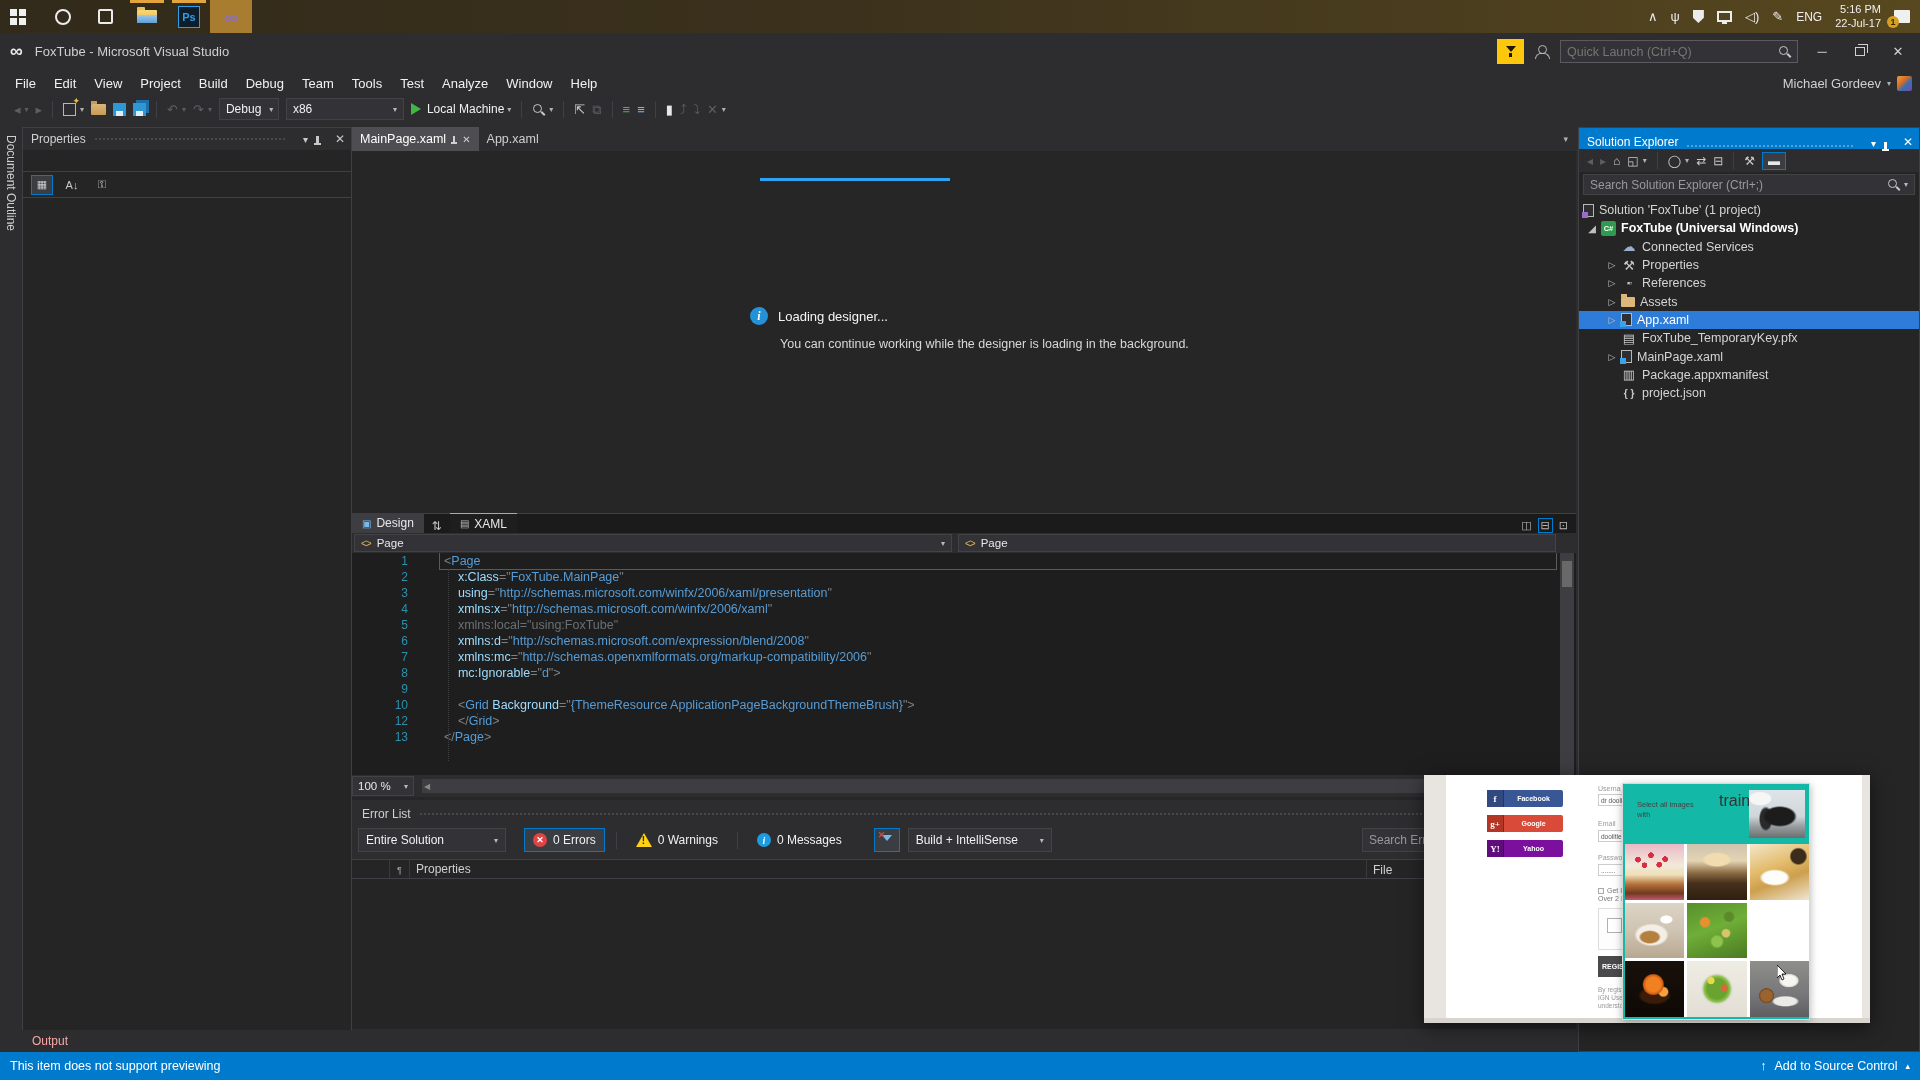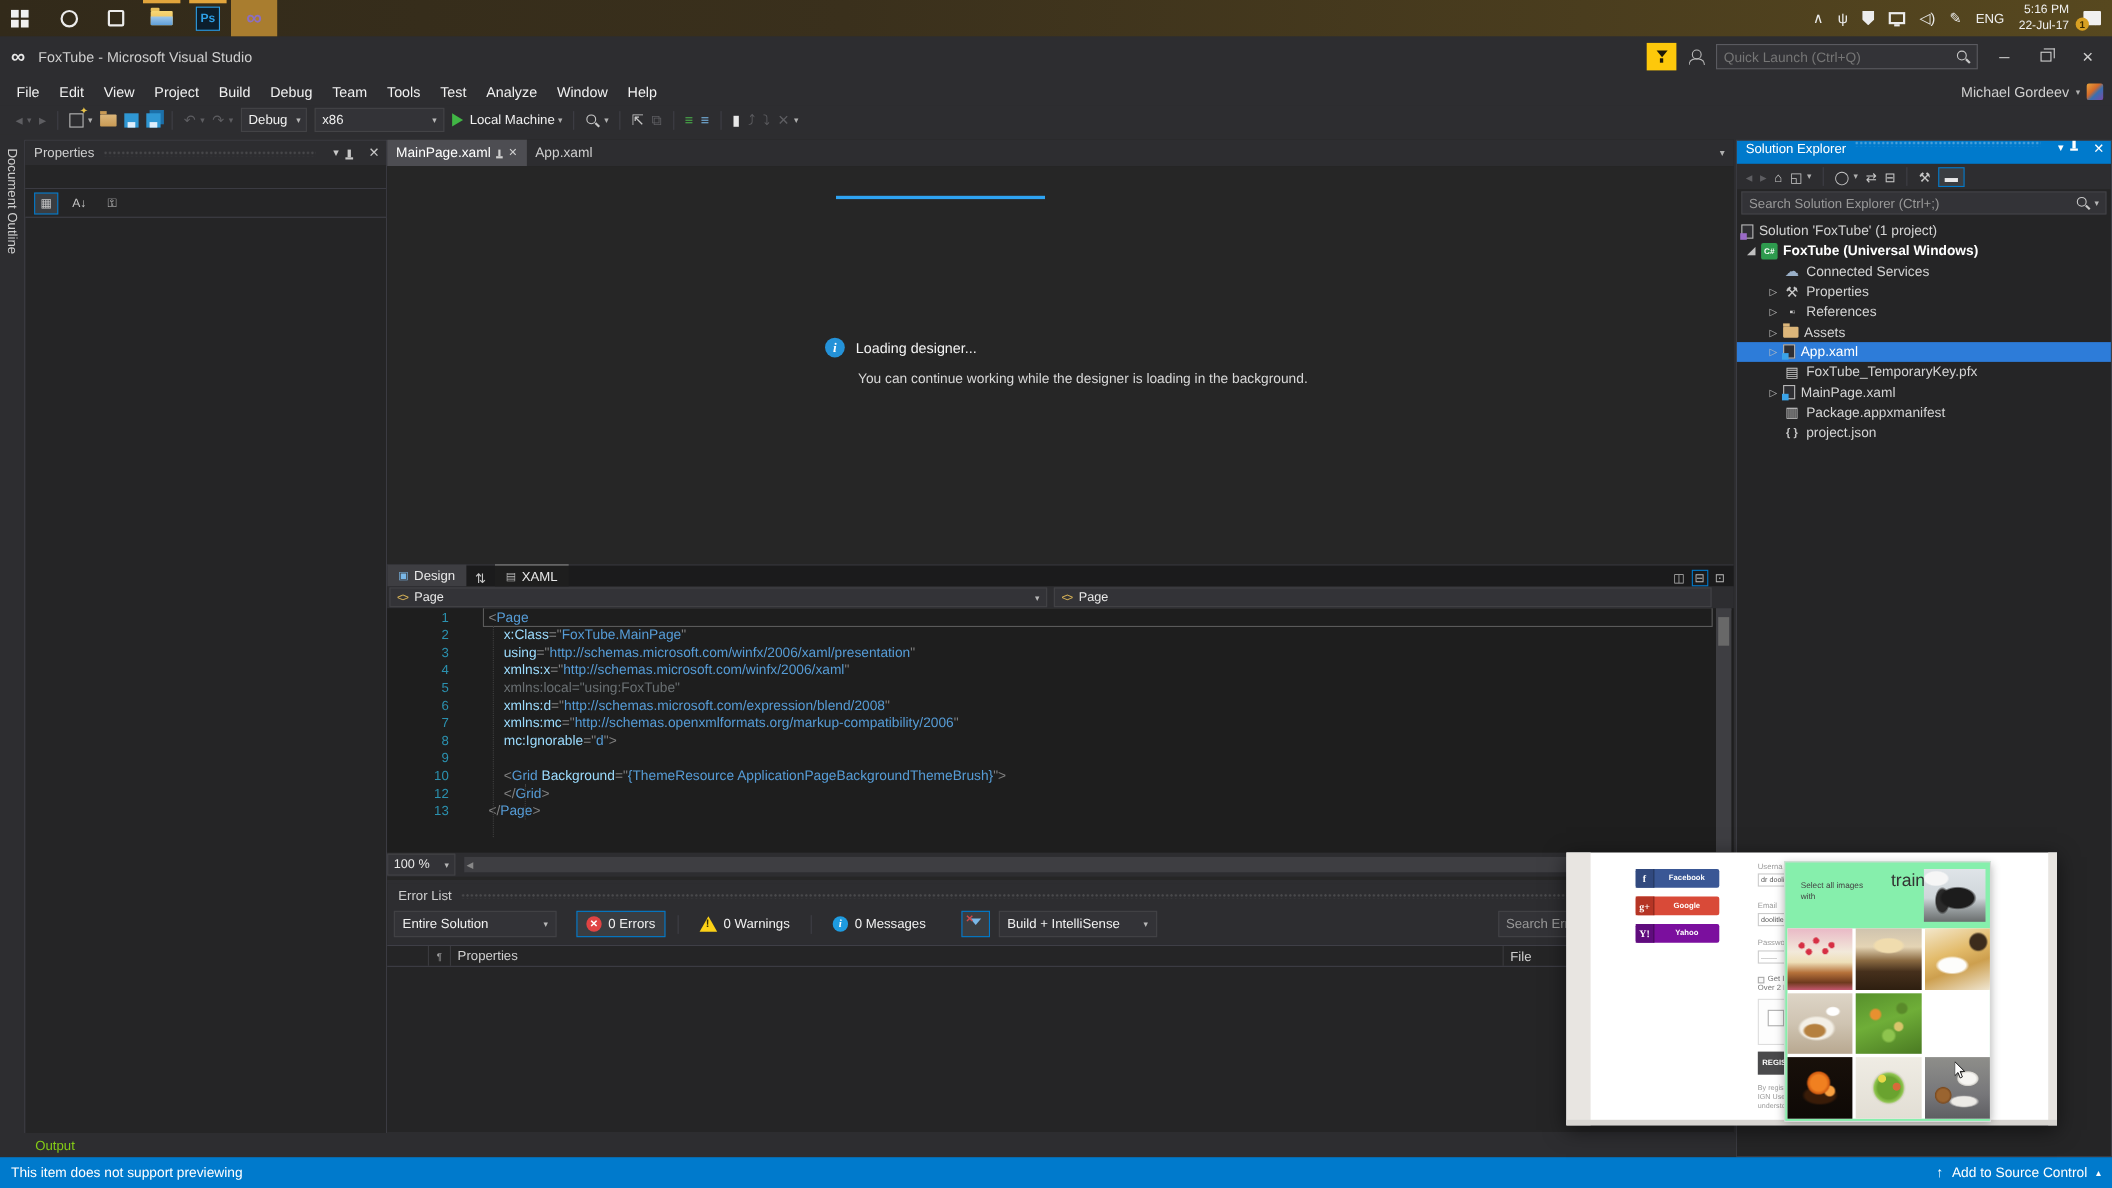--- a/index.html
+++ b/index.html
@@ -155,21 +155,21 @@
   .el-search{position:absolute;right:6px;top:25px;width:208px;height:24px;background:#333337;border:1px solid #434346;color:#999;font-size:12px;display:flex;align-items:center;padding:0 6px}
   .el-head{height:20px;margin-top:4px;border-top:1px solid var(--border);border-bottom:1px solid var(--border);background:#252526;display:flex;align-items:center;color:#d0d0d0;font-size:12px;position:relative}
   .el-head .c1{width:38px;border-right:1px solid #3a3a3e;height:100%}
   .el-head .c2{width:20px;text-align:center;color:#a0a0a0;font-size:9px;border-right:1px solid #3a3a3e;height:100%;line-height:20px}
   .el-head .c3{padding-left:6px;flex:1}
   .el-head .c4{position:absolute;left:1014px;top:0;height:100%;line-height:20px;padding-left:6px;border-left:1px solid #3a3a3e}
   .el-body{height:150px;background:#252526}
 
   
   .solx{position:absolute;left:1578px;top:127px;width:342px;height:925px;background:var(--panel);border:1px solid var(--border)}
-  .solx-title{height:21px;background:var(--blue);display:flex;align-items:flex-start;padding:0 6px 0 8px;color:#fff;font-size:12px}
+  .solx-title{height:21px;background:var(--blue);display:flex;align-items:flex-end;padding:0 6px 0 8px;color:#fff;font-size:12px}
   .solx-title .ic{color:#fff;font-size:10px;margin-left:8px}
   .icon-pin.white, .icon-pin.white::after{background:#fff}
   .solx-tools{height:23px;display:flex;align-items:center;gap:7px;padding-left:8px;background:var(--bg);font-size:12px;color:#c8c8c8}
   .solx-tools .dis{color:#5e5e62}
   .st-box{border:1px solid var(--blue);background:#3a3d41;width:24px;height:18px;display:flex;align-items:center;justify-content:center;color:#e8e8e8}
   .solx-search{margin:2px 4px;height:21px;background:#333337;border:1px solid #434346;display:flex;align-items:center;padding:0 6px;color:#999;font-size:12px}
   .solx-search .car{font-size:8px;color:#b8b8b8;margin-left:4px}
   .tree{padding-top:4px;font-size:12.5px;color:#d4d4d4}
   .tree-row{height:18.3px;display:flex;align-items:center}
   .tree-row.sel{background:var(--selblue);color:#fff}
@@ -181,40 +181,40 @@
   .fico-cloud{color:#9ab0c8}
   .fico-folder{width:14px;height:10px;background:#dcb67a;border-radius:1px;position:relative}
   .fico-folder::before{content:'';position:absolute;top:-3px;left:0;width:6px;height:3px;background:#dcb67a}
   .fico-page{width:11px;height:13px;border:1px solid #b8b8b8;position:relative;background:#2f2f33}
   .fico-page::after{content:'';position:absolute;left:-2px;bottom:-2px;width:6px;height:6px;background:#3aa3e8}
   .fico-page.purple::after{background:#9b6bc8}
   .fico-refs{font-size:9px;letter-spacing:-1px}
   .fico-json{font-size:10px;font-weight:bold}
 
   
-  .outputstrip{position:absolute;left:0;top:1030px;width:1578px;height:22px;background:var(--bg);display:flex;align-items:center;padding-left:32px;color:#84cc16;font-size:12px}
+  .outputstrip{position:absolute;left:0;top:1030px;width:1578px;height:22px;background:var(--bg);display:flex;align-items:center;padding-left:32px;color:#fca5a5;font-size:12px}
   .statusbar{position:absolute;left:0;top:1052px;width:1920px;height:28px;background:var(--blue);color:#fff;font-size:12.5px;display:flex;align-items:center;padding:0 10px;z-index:45}
   .sb-right{margin-left:auto;display:flex;align-items:center;gap:8px}
 
   
   .overlay{position:absolute;left:1424px;top:775px;width:446px;height:248px;background:#fff;z-index:60;box-shadow:0 4px 18px rgba(0,0,0,.55);font-family:"Liberation Sans",sans-serif}
   .ov-edge-l{position:absolute;left:0;top:0;width:22px;height:100%;background:#e8e5e1}
   .ov-edge-r{position:absolute;right:0;top:0;width:8px;height:100%;background:#e8e5e1}
   .ov-edge-b{position:absolute;left:0;bottom:0;width:100%;height:5px;background:#d8d5d1}
   .social{position:absolute;left:63px;width:76px;height:17px;border-radius:2px;display:flex;align-items:center;color:#fff}
   .social .ic{width:17px;height:100%;display:flex;align-items:center;justify-content:center;font-size:9px;font-weight:bold;border-right:1px solid rgba(0,0,0,.25);font-family:"Liberation Serif",serif}
   .social .lb{flex:1;text-align:center;font-size:7px;font-weight:bold}
   .ov-label{position:absolute;font-size:7px;color:#999}
   .ov-input{position:absolute;left:174px;width:46px;height:12px;border:1px solid #ccc;background:#fff;font-size:6.5px;color:#555;line-height:12px;padding-left:2px;overflow:hidden}
   .ov-check{position:absolute;left:174px;width:6px;height:6px;border:1px solid #aaa;background:#fafafa}
   .ov-bigbox{position:absolute;left:174px;top:133px;width:46px;height:42px;border:1px solid #ddd;background:#fdfdfd}
   .ov-bigbox .cb{position:absolute;left:8px;top:9px;width:15px;height:15px;border:1.5px solid #b0b0b0;background:#fff}
   .ov-reg{position:absolute;left:174px;top:181px;width:46px;height:21px;background:#4a4a4c;color:#fff;font-size:7px;font-weight:bold;line-height:21px;padding-left:4px}
   .ov-legal{position:absolute;left:174px;font-size:6.5px;color:#999;line-height:1.15}
-  .captcha{position:absolute;left:198px;top:8px;width:188px;height:237px;background:#86efac;border:1px solid #d8d8d8;box-shadow:0 2px 8px rgba(0,0,0,.3)}
+  .captcha{position:absolute;left:198px;top:8px;width:188px;height:237px;background:#14b8a6;border:1px solid #d8d8d8;box-shadow:0 2px 8px rgba(0,0,0,.3)}
   .cap-instr{position:absolute;left:14px;top:16px;width:66px;font-size:7.5px;color:#444;line-height:1.3}
   .cap-word{position:absolute;left:96px;top:8px;font-size:16px;color:#333}
   .cap-train{position:absolute;left:126px;top:6px;width:56px;height:48px;background:
     radial-gradient(ellipse 20px 12px at 20% 18%,#f6f6f6 50%,transparent 60%),
     radial-gradient(ellipse 26px 16px at 55% 55%,#1c1c1c 55%,transparent 66%),
     radial-gradient(ellipse 10px 18px at 30% 60%,#2a2a2a 55%,transparent 70%),
     linear-gradient(180deg,#dfe4e8 0%,#cfd6da 55%,#9aa0a2 75%,#6a6e6e 100%)}
   .cap-grid{position:absolute;left:2px;top:60px;width:184px;height:173px;display:grid;grid-template-columns:repeat(3,1fr);grid-template-rows:repeat(3,1fr);gap:3px;background:#fff}
   .cap-img{position:relative;width:100%;height:100%}
   .img-strawberry-cake{background:

